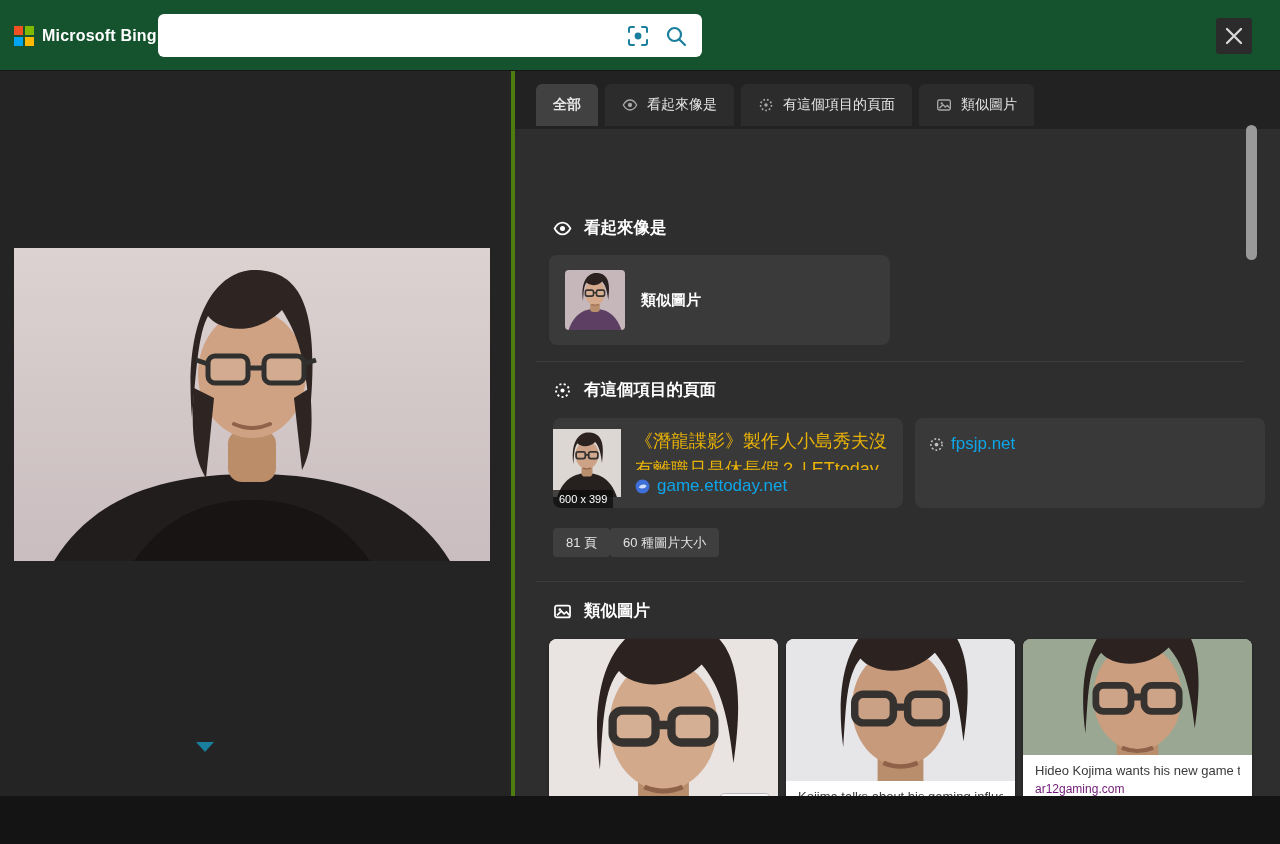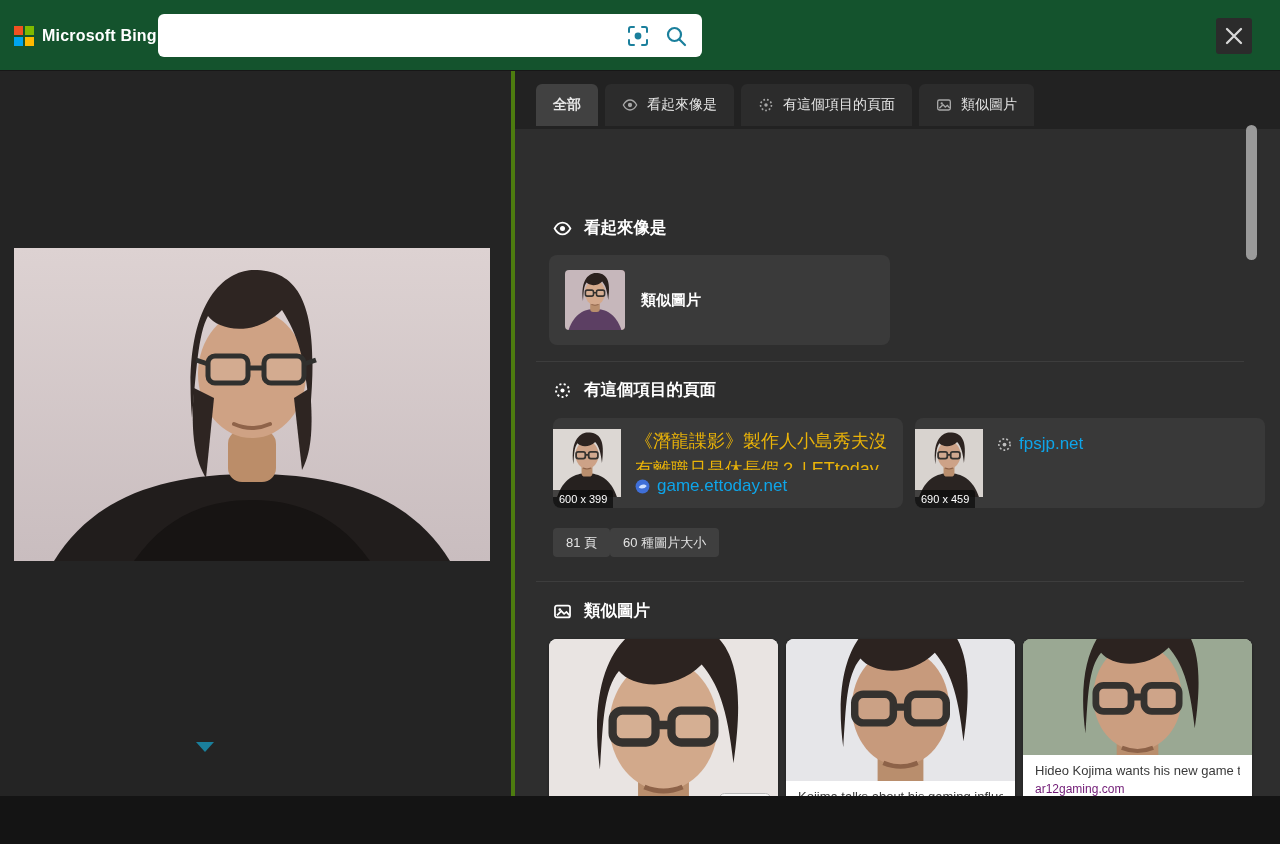--- a/index.html
+++ b/index.html
@@ -247,26 +247,20 @@
               <svg class="favicon" viewBox="0 0 16 16">
                 <circle cx="8" cy="8" r="7.4" fill="#3f6fd8"></circle>
                 <path d="M4,9 C6,5.5 10,5 12.5,7.5 C10.5,10.5 6.5,11 4,9 Z" fill="#cfe0ff"></path>
               </svg>
               <span>game.ettoday.net</span>
             </div>
           </div>
         </div>
 
         <div class="page-card p2">
-          <div class="page-thumb">
-            <svg viewBox="0 0 100 100" style="--p-bg:#d8d3cf; --p-shirt:#2a2422;">
-                <use href="#kojima-g"></use>
-              </svg>
-            <span class="size-badge">690 x 459</span>
-          </div>
           <div class="page-body">
             <div class="page-site">
               <svg class="favicon" viewBox="0 0 16 16">
                 <circle cx="8" cy="8" r="6" fill="none" stroke="#bfbfbf" stroke-width="1.8" stroke-dasharray="2 2.2"></circle>
                 <circle cx="8" cy="8" r="2" fill="#bfbfbf"></circle>
               </svg>
               <span>fpsjp.net</span>
             </div>
           </div>
         </div>

